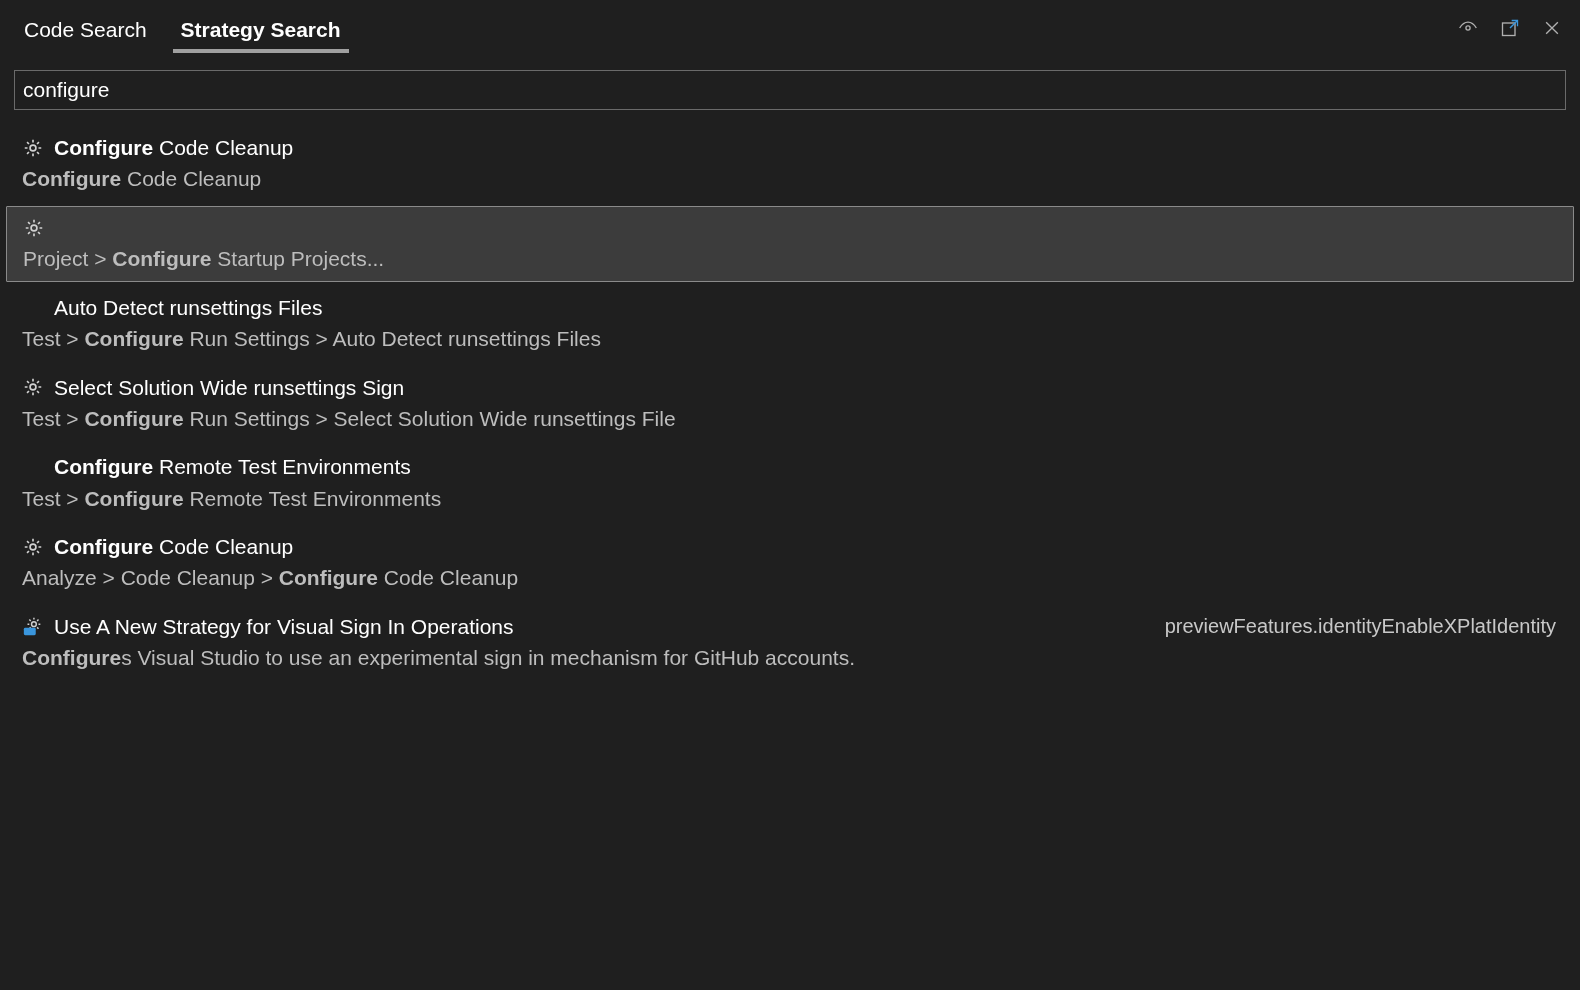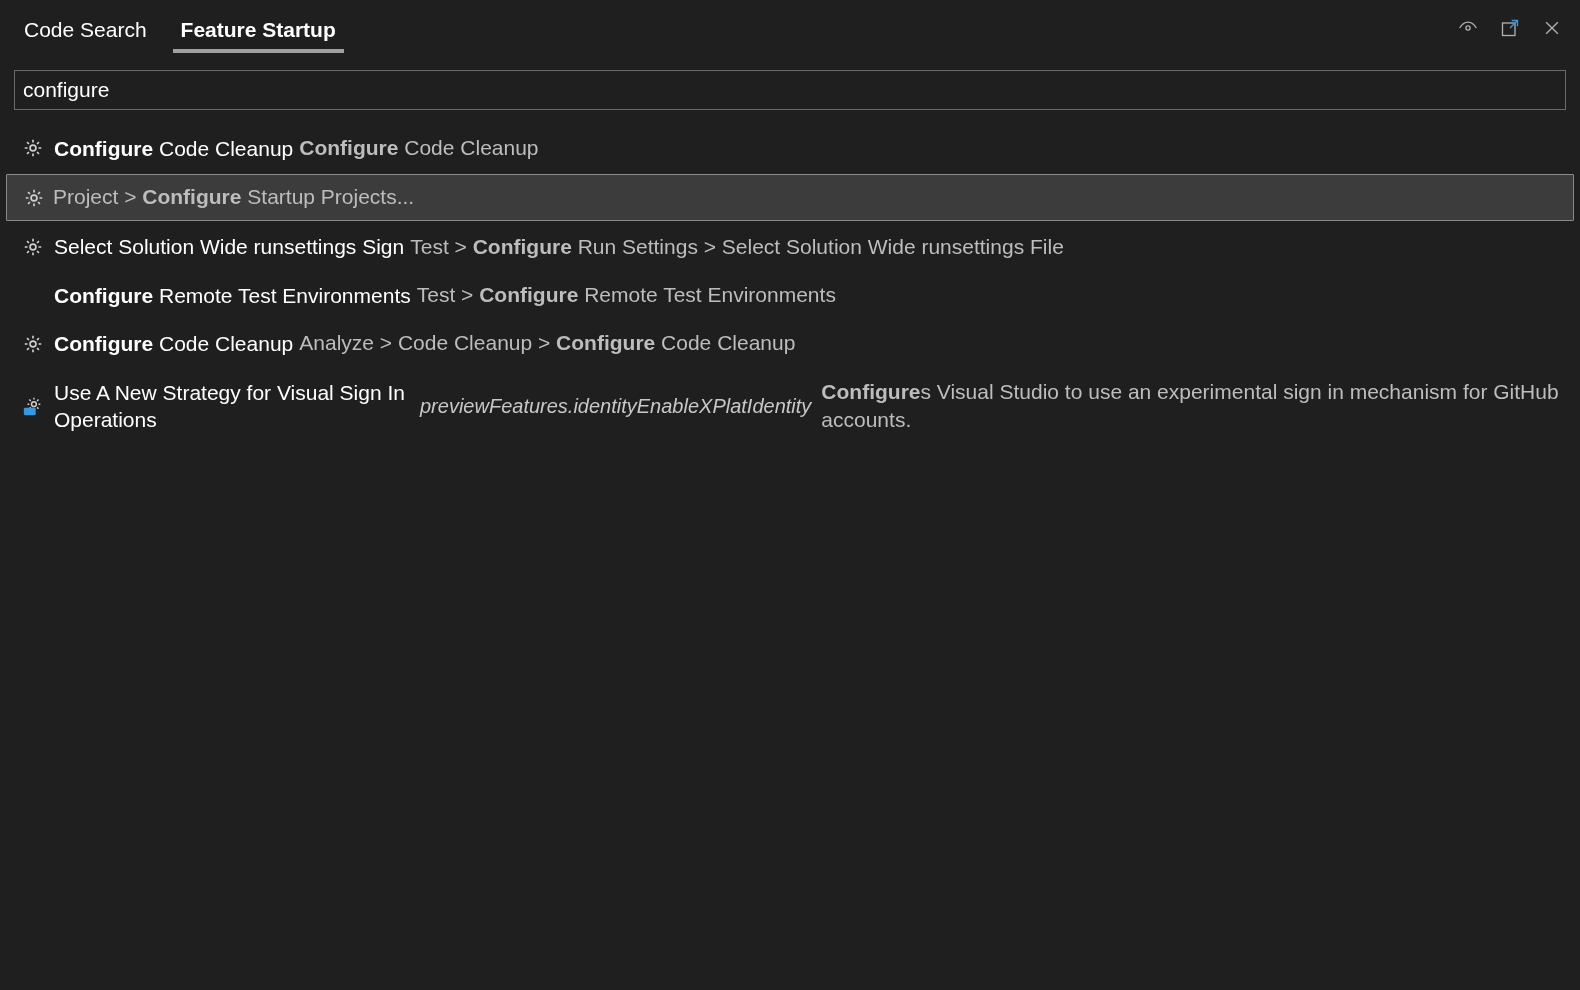--- a/index.html
+++ b/index.html
@@ -86,20 +86,21 @@
     outline: none;
     font-family: inherit;
   }
   
   .results {
     padding: 6px 0 0 0;
   }
   .result {
     padding: 8px 14px 8px 14px;
     display: flex;
+    flex-direction: column;
     gap: 4px;
     cursor: pointer;
     margin: 4px 6px;
     border-radius: 1px;
   }
   .result.selected {
     background: var(--selected-bg);
     border: 1px solid var(--selected-border);
     margin: 3px 6px;
   }
@@ -111,21 +112,20 @@
   }
   .row1 .title-text {
     color: var(--text);
     font-size: 21px;
   }
   .row1 .right-text {
     margin-left: auto;
     color: var(--text-dim);
     font-size: 20px;
     padding-right: 4px;
-    font-style: italic;
   }
   .row2 {
     color: var(--text-path);
     font-size: 21px;
     line-height: 1.35;
     padding-left: 2px;
   }
   .icon-slot {
     width: 26px; height: 26px;
     display: inline-flex;
@@ -138,21 +138,21 @@
   .blue-gear svg .b { fill: var(--icon-blue); stroke: none; }
   b { font-weight: 700; }
 </style>
 </head>
 <body>
 
 <div class="window">
 
   <div class="header">
     <div class="tab">Code Search</div>
-    <div class="tab active">Feature Startup</div>
+    <div class="tab active">Strategy Search</div>
     <div class="header-icons">
       <div class="hicon">
         <svg viewBox="0 0 24 24">
             <path d="M2 12 C5 7 9 5 12 5 C15 5 19 7 22 12"></path>
             <circle cx="12" cy="12" r="2.5"></circle>
           </svg>
       </div>
       <div class="hicon">
         <svg viewBox="0 0 24 24">
             <rect x="3" y="6" width="15" height="15"></rect>
@@ -192,20 +192,27 @@
             <svg viewBox="0 0 24 24">
               <circle cx="12" cy="12" r="3.2"></circle>
               <path d="M12 3 L12 6 M12 18 L12 21 M3 12 L6 12 M18 12 L21 12 M5.5 5.5 L7.6 7.6 M16.4 16.4 L18.5 18.5 M18.5 5.5 L16.4 7.6 M7.6 16.4 L5.5 18.5"></path>
             </svg>
           </span>
         </div>
         <div class="row2">Project &gt; <b>Configure</b> Startup Projects...</div>
       </div>
       <div class="result">
         <div class="row1">
+          <span class="icon-slot "></span>
+          <span class="title-text">Auto Detect runsettings Files</span>
+        </div>
+        <div class="row2">Test &gt; <b>Configure</b> Run Settings &gt; Auto Detect runsettings Files</div>
+      </div>
+      <div class="result">
+        <div class="row1">
           <span class="icon-slot gear">
             <svg viewBox="0 0 24 24">
               <circle cx="12" cy="12" r="3.2"></circle>
               <path d="M12 3 L12 6 M12 18 L12 21 M3 12 L6 12 M18 12 L21 12 M5.5 5.5 L7.6 7.6 M16.4 16.4 L18.5 18.5 M18.5 5.5 L16.4 7.6 M7.6 16.4 L5.5 18.5"></path>
             </svg>
           </span>
           <span class="title-text">Select Solution Wide runsettings Sign</span>
         </div>
         <div class="row2">Test &gt; <b>Configure</b> Run Settings &gt; Select Solution Wide runsettings File</div>
       </div>

